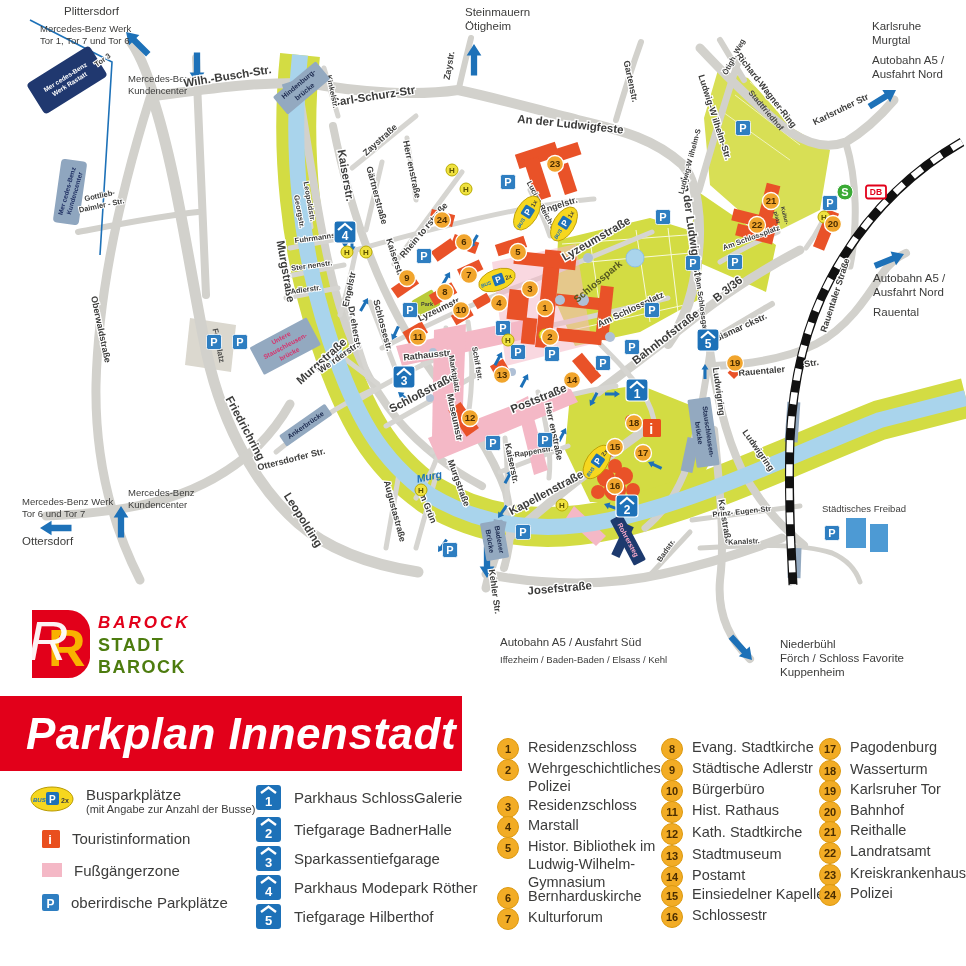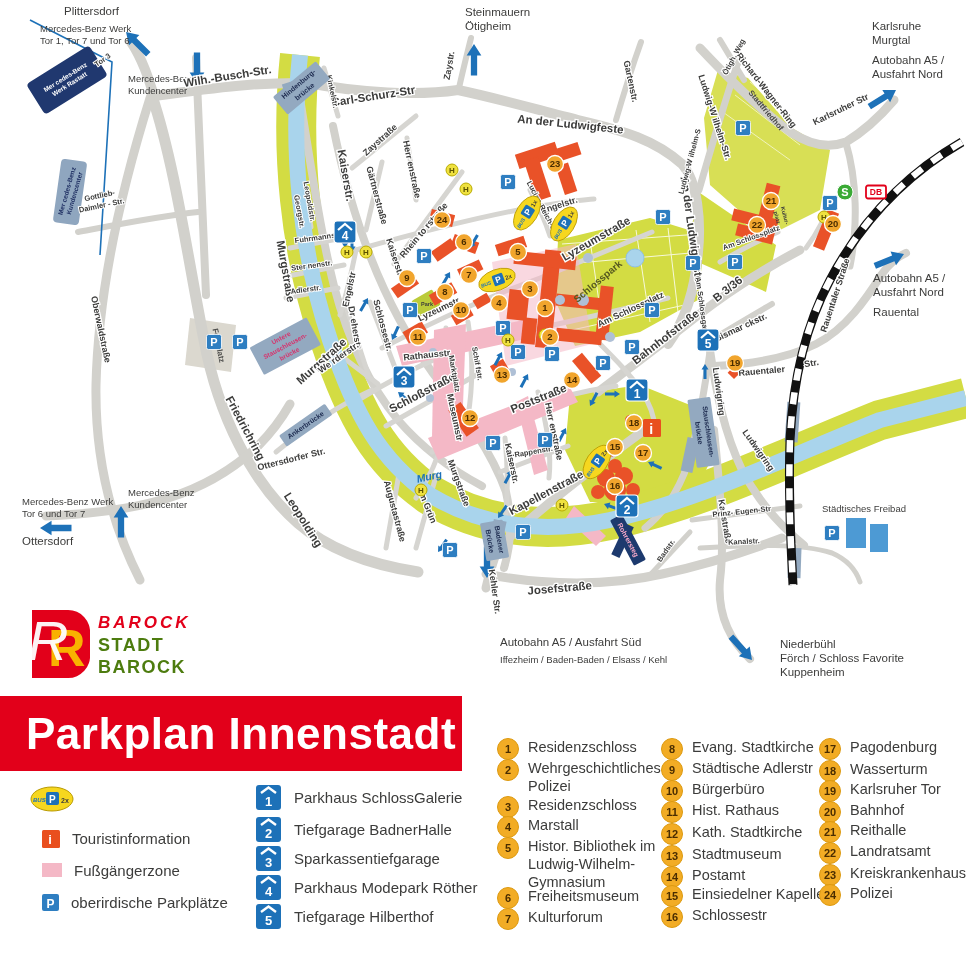--- a/index.html
+++ b/index.html
@@ -15,21 +15,21 @@
   .ds{font-size:9.5px;font-weight:500;fill:#3C3C3B;text-anchor:start;}
   .pl{font-size:10px;font-weight:700;fill:#55581f;text-anchor:middle;}
   .plt{font-size:8px;font-weight:700;fill:#4a4a48;text-anchor:middle;}
   .w{font-size:10.5px;font-weight:700;font-style:italic;fill:#1D71B8;text-anchor:middle;}
   .pk{font-size:5.5px;font-weight:700;fill:#3C3C3B;text-anchor:middle;}
   .br{font-size:7px;font-weight:700;fill:#1d2b4f;text-anchor:middle;}
   .brr{font-size:6.5px;font-weight:700;fill:#d6336c;text-anchor:middle;}
   .brd{font-size:7px;font-weight:700;fill:#f5a8c8;text-anchor:middle;}
   
   #banner{position:absolute;left:0;top:696px;width:462px;height:75px;background:#E2001A;}
-  #banner h1{margin:0;padding:14px 0 0 26px;font-size:44px;line-height:48px;font-weight:600;color:#fff;letter-spacing:.5px;}
+  #banner h1{margin:0;padding:14px 0 0 26px;font-size:44px;line-height:48px;font-weight:600;color:#fff;letter-spacing:.5px;font-style:italic;}
   
   #logo{position:absolute;left:26px;top:610px;width:230px;height:72px;}
   #logo .words{position:absolute;left:72px;top:2px;line-height:22px;}
   .lg1{font-size:17px;font-weight:700;color:#E2001A;letter-spacing:3px;font-style:italic;}
   .lg2,.lg3{font-size:18px;font-weight:700;color:#4d7c0f;letter-spacing:1.5px;}
   
   .leg-row{position:absolute;display:flex;align-items:flex-start;gap:12px;}
   .leg-label{font-size:15px;color:#3C3C3B;line-height:17px;}
   .leg-sub{font-size:11px;color:#3C3C3B;}
   .pink-swatch{width:20px;height:14px;background:#F4B8C6;margin-top:1px;}
@@ -861,20 +861,24 @@
   </div>
 
   <div class="leg-row" style="left:30px;top:786px;">
     <svg width="44" height="26" viewBox="0 0 44 26">
       <ellipse cx="22" cy="13" rx="21" ry="12" fill="#F6D71F" stroke="#B99A00"></ellipse>
       <text x="3" y="16" font-size="6" font-weight="bold" font-style="italic" fill="#1D71B8">BUS</text>
       <rect x="16" y="6" width="13" height="13" rx="2" fill="#1D71B8"></rect>
       <text x="19" y="16.5" font-size="10" font-weight="bold" fill="#fff">P</text>
       <text x="31" y="17" font-size="7" font-weight="bold" fill="#3C3C3B">2x</text>
     </svg>
+    <div>
+      <div class="leg-label">Busparkplätze</div>
+      <div class="leg-sub">(mit Angabe zur Anzahl der Busse)</div>
+    </div>
   </div>
   <div class="leg-row" style="left:42px;top:830px;">
     <svg width="18" height="18" viewBox="0 0 18 18">
       <rect width="18" height="18" rx="1.5" fill="#E94F1E"></rect>
       <text x="6.2" y="14" font-size="13" font-weight="bold" font-family="DejaVu Serif, serif" fill="#fff">i</text>
     </svg>
     <div class="leg-label">Touristinformation</div>
   </div>
   <div class="leg-row" style="left:42px;top:862px;">
     <div class="pink-swatch"></div>
@@ -947,21 +951,21 @@
       <div class="bld-item" style="left: 497px; top: 816px; width: 182px;">
         <span class="ncirc">4</span>
     <span class="bld-label" style="width:152px">Marstall</span>
       </div>
       <div class="bld-item" style="left: 497px; top: 837px; width: 182px;">
         <span class="ncirc">5</span>
     <span class="bld-label" style="width:152px">Histor. Bibliothek im Ludwig-Wilhelm-Gymnasium</span>
       </div>
       <div class="bld-item" style="left: 497px; top: 887px; width: 182px;">
         <span class="ncirc">6</span>
-    <span class="bld-label" style="width:152px">Freiheitsmuseum</span>
+    <span class="bld-label" style="width:152px">Bernharduskirche</span>
       </div>
       <div class="bld-item" style="left: 497px; top: 908px; width: 182px;">
         <span class="ncirc">7</span>
     <span class="bld-label" style="width:152px">Kulturforum</span>
       </div>
       <div class="bld-item" style="left: 661px; top: 738px; width: 182px;">
         <span class="ncirc">8</span>
     <span class="bld-label" style="width:152px">Evang. Stadtkirche</span>
       </div>
       <div class="bld-item" style="left: 661px; top: 759px; width: 182px;">

